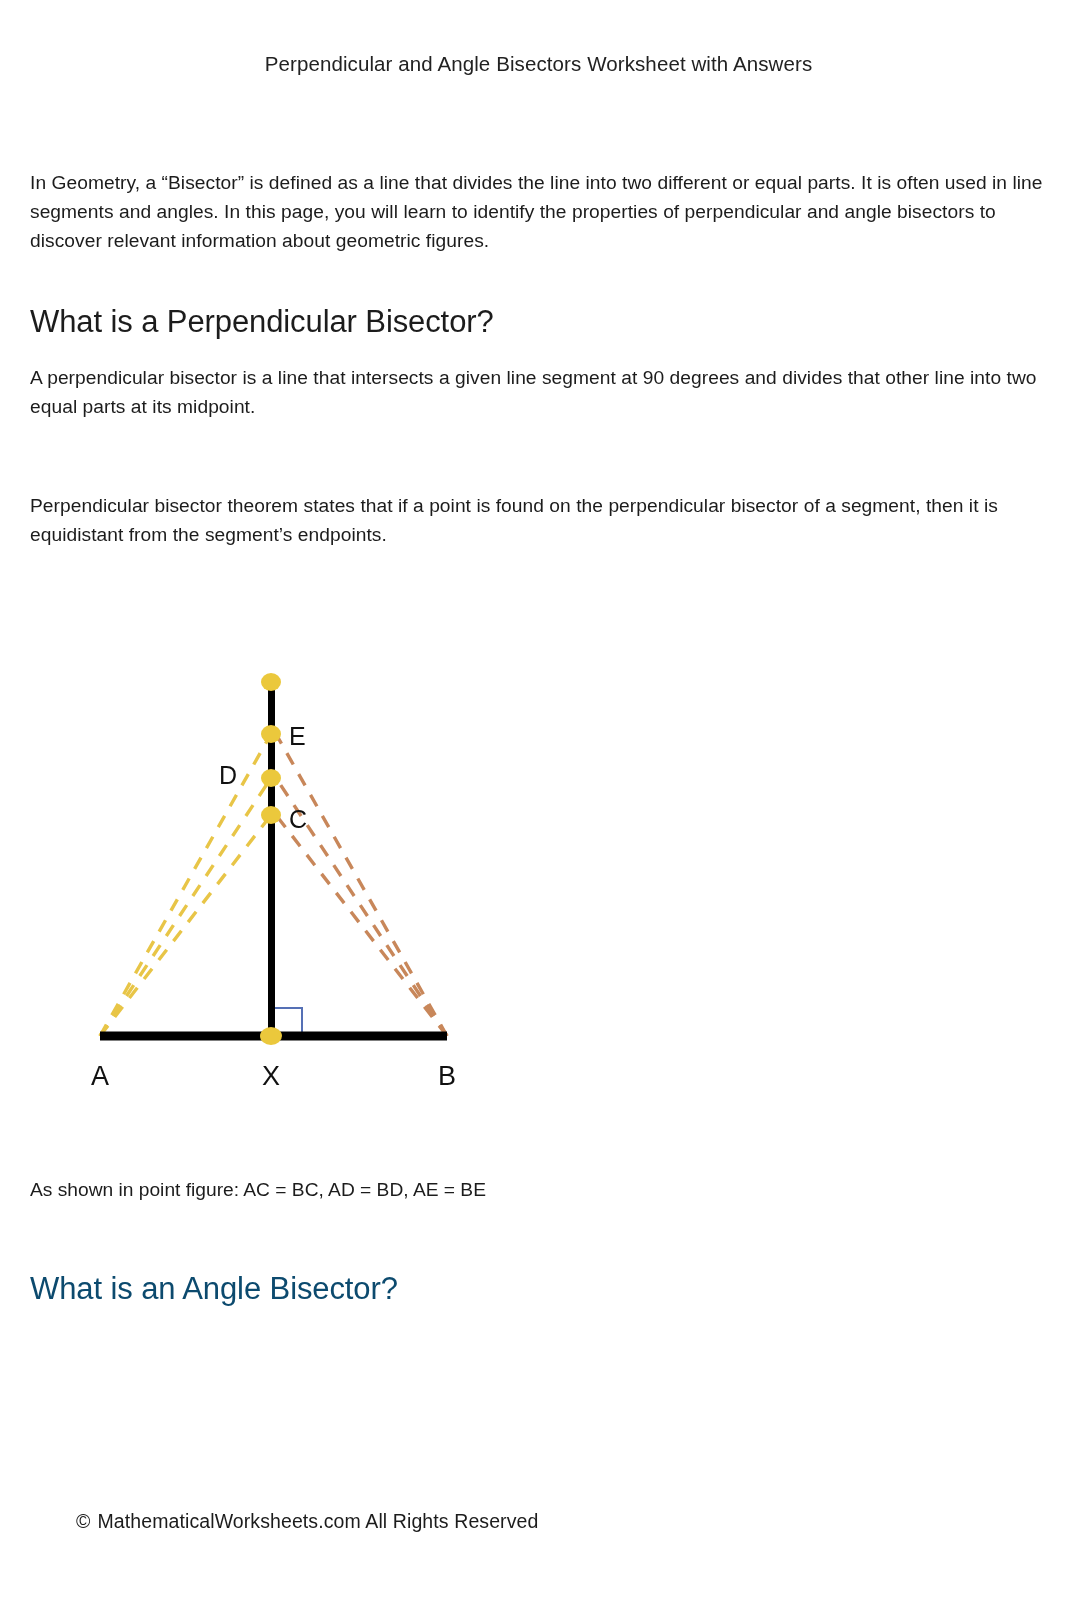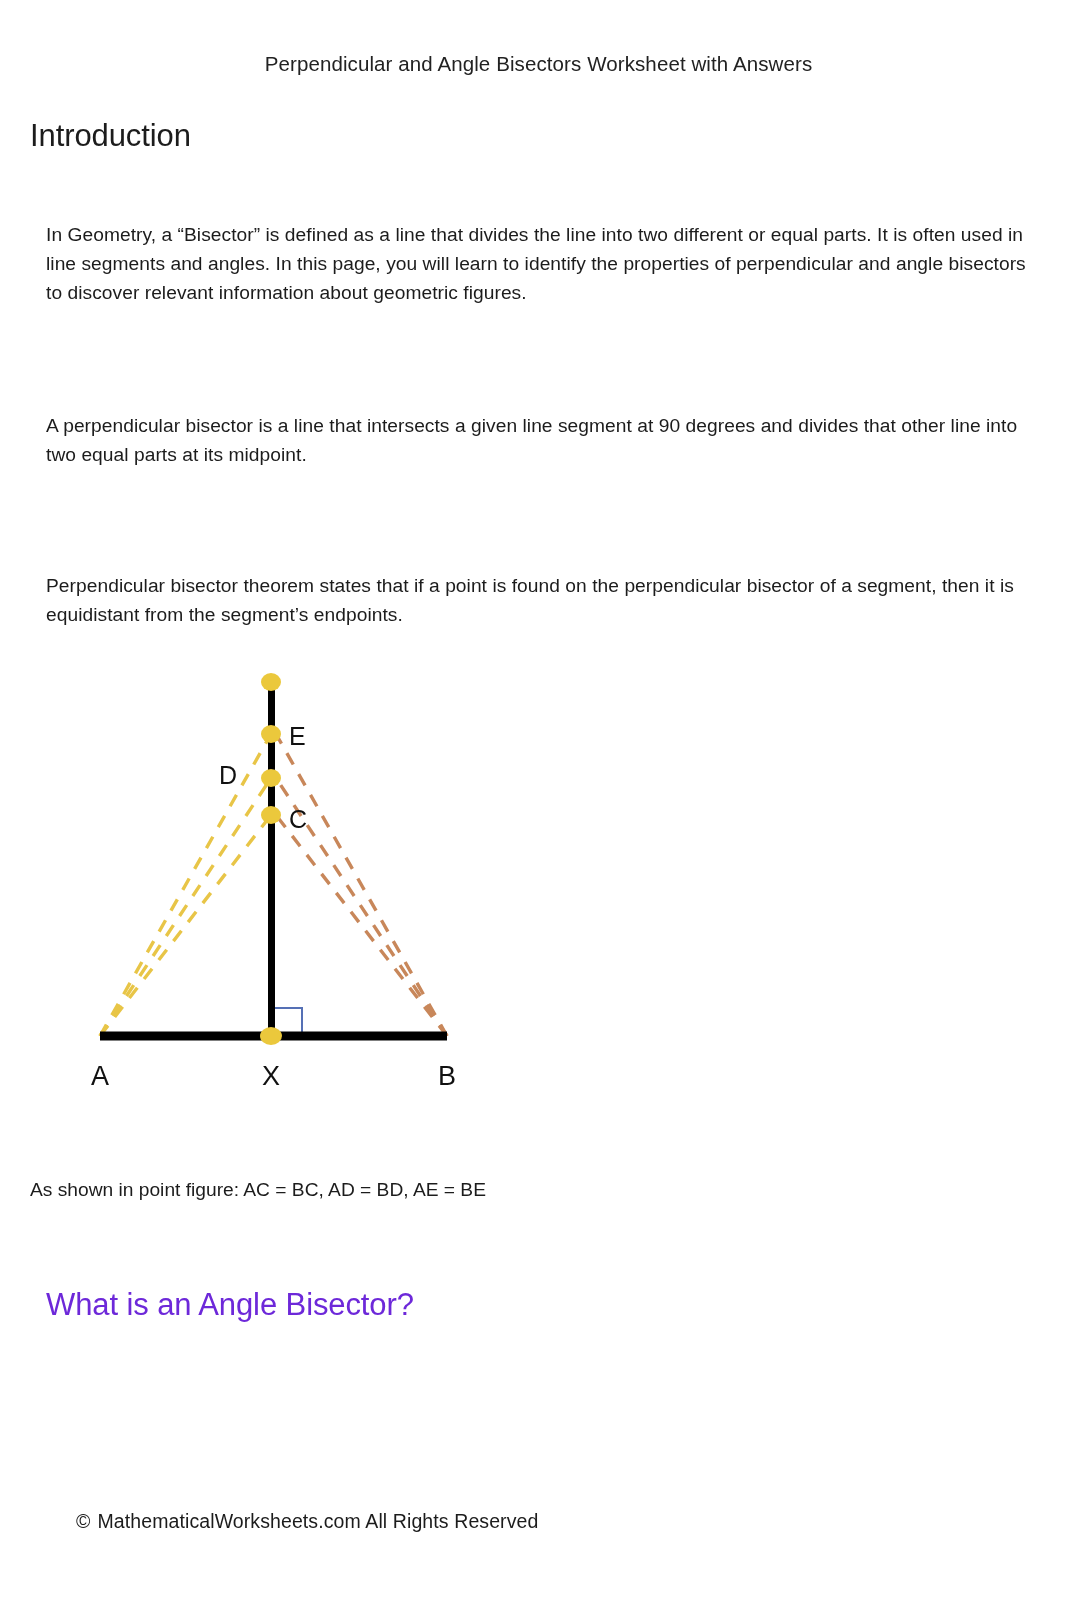--- a/index.html
+++ b/index.html
@@ -50,21 +50,21 @@
     color: #1c1c1c;
     margin: 0;
     line-height: 1.15;
     letter-spacing: -0.1px;
   }
 
   p.body-text {
     font-size: 19.2px;
     line-height: 1.52;
     color: #1c1c1c;
-    margin: 16px;
+    margin: 0;
     letter-spacing: 0.05px;
   }
   .gap-after-h-intro { height: 50px; }
   .gap-after-p-intro { height: 48px; }
   .gap-after-h2      { height: 24px; }
   .gap-after-p2      { height: 47px; }
   .gap-after-h3      { height: 22px; }
 
   
   .figure-wrap {
@@ -85,22 +85,22 @@
     color: #1c1c1c;
   }
 
   
   .lower-title {
     position: absolute;
     top: 1271px;
     left: 30px;
     font-size: 31px;
     font-weight: normal;
-    color: #6d28d9;
-    margin: 16px;
+    color: #0c4a6e;
+    margin: 0;
     letter-spacing: -0.1px;
   }
   .lower-text {
     position: absolute;
     top: 1382px;
     left: 30px;
     width: 1000px;
     font-size: 19.2px;
     line-height: 1.5;
     color: #1c1c1c;
@@ -122,28 +122,28 @@
 </style>
 </head>
 <body>
 
 <div class="page">
 
   <div class="doc-header">Perpendicular and Angle Bisectors Worksheet with Answers</div>
 
   <div class="content">
 
-    <h1 class="section-title">Introduction</h1>
 
     <div class="gap-after-h-intro"></div>
 
     <p class="body-text">In Geometry, a “Bisector” is defined as a line that divides the line into two different or equal parts. It is often used in line segments and angles. In this page, you will learn to identify the properties of perpendicular and angle bisectors to discover relevant information about geometric figures.</p>
 
     <div class="gap-after-p-intro"></div>
 
+    <h1 class="section-title">What is a Perpendicular Bisector?</h1>
 
     <div class="gap-after-h2"></div>
 
     <p class="body-text">A perpendicular bisector is a line that intersects a given line segment at 90 degrees and divides that other line into two equal parts at its midpoint.</p>
 
     <div class="gap-after-p2"></div>
 
 
     <div class="gap-after-h3"></div>
 

